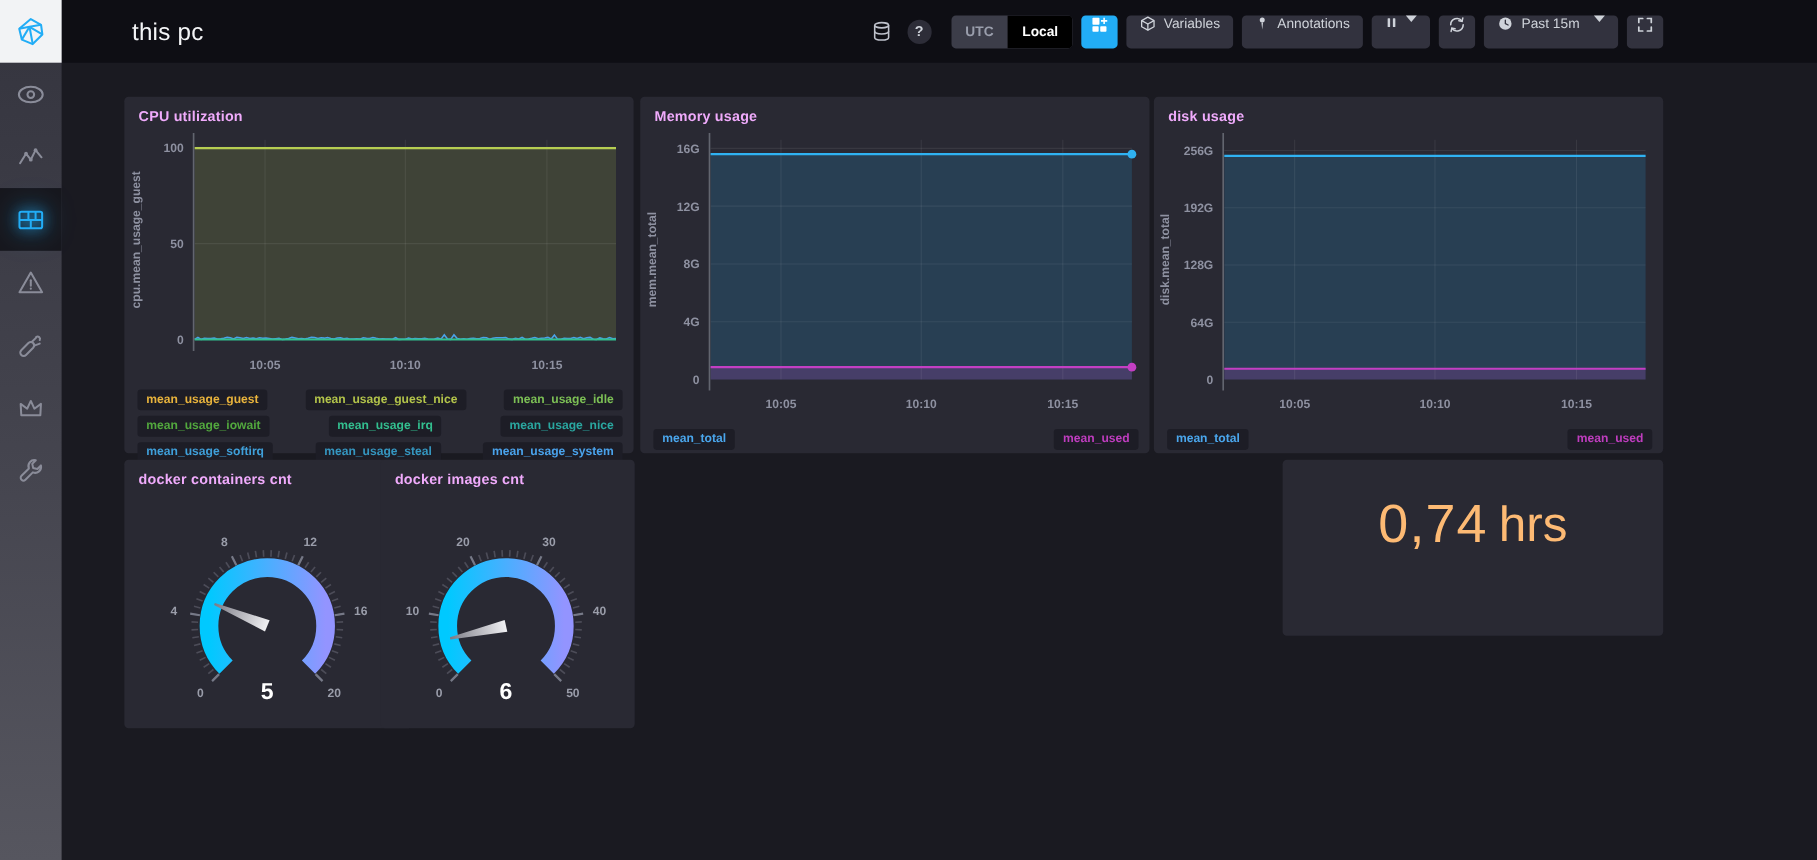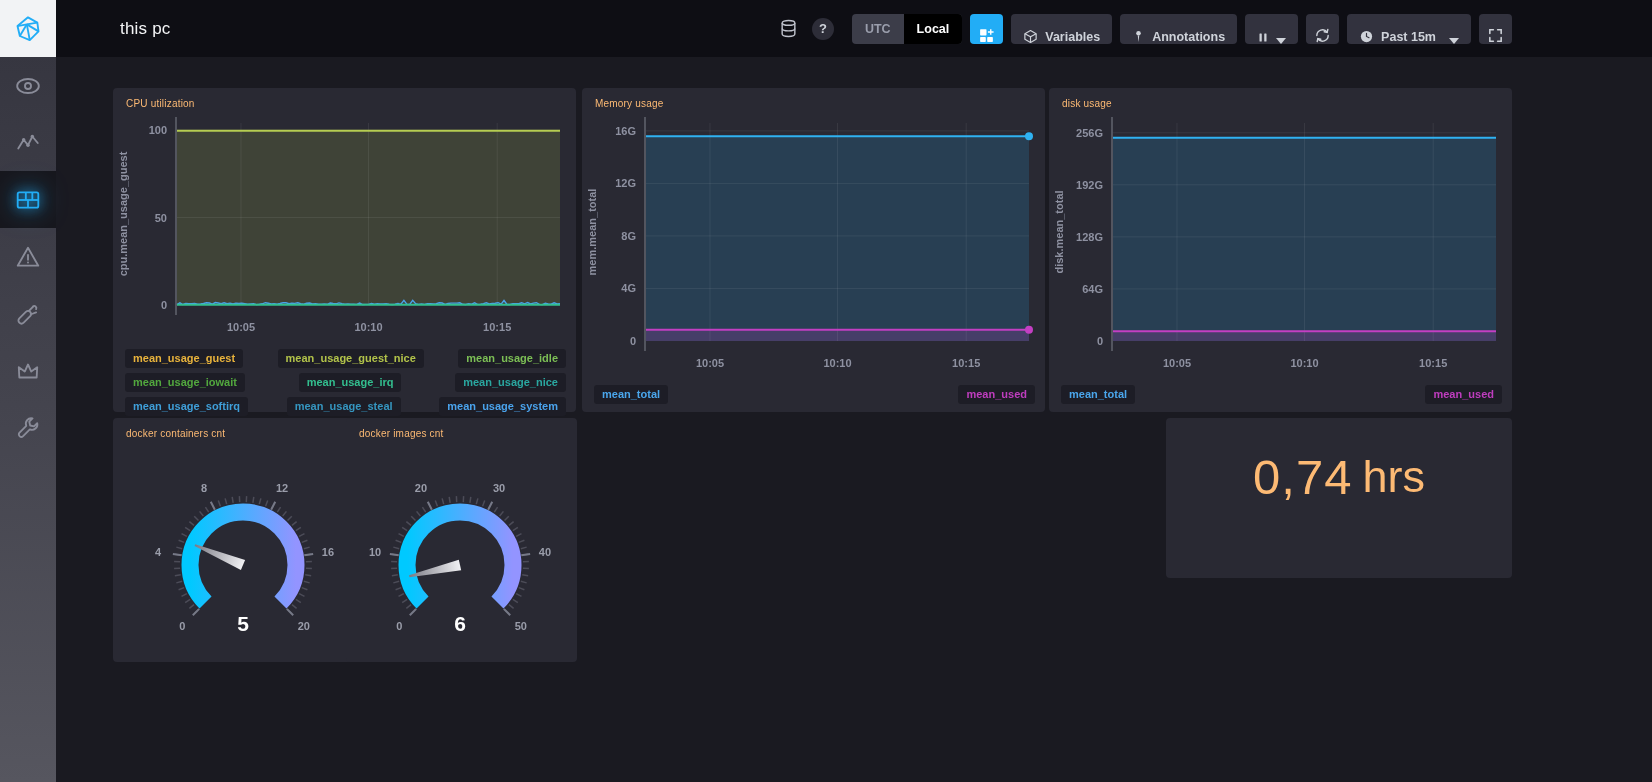--- a/index.html
+++ b/index.html
@@ -27,48 +27,48 @@
   .nav-item.active {
     background:#17171d;
     color:#22ADF6;
   }
   .nav-item.active svg { filter:drop-shadow(0 0 6px rgba(34,173,246,.9)) drop-shadow(0 0 12px rgba(34,173,246,.55)); }
   
   .header {
     position:absolute; left:56px; top:0; width:1596px; height:57px;
     background:#0e0e14; display:flex; align-items:center; z-index:20;
   }
-  .page-title { color:#f4f5f7; font-size:17px; margin-left:64px; font-weight:400; letter-spacing:.2px; }
+  .page-title { color:#f4f5f7; font-size:22px; margin-left:64px; font-weight:400; letter-spacing:.2px; }
   .header-right { margin-left:auto; margin-right:140px; display:flex; align-items:center; gap:8px; }
   .icon-plain { color:#bfc2cc; display:flex; align-items:center; cursor:pointer; }
   .help-circle {
     width:22px; height:22px; border-radius:50%; background:#2d2d38; color:#cfd3da;
     font-size:13px; font-weight:bold; display:flex; align-items:center; justify-content:center; cursor:pointer;
   }
   .tz-toggle {
     display:flex; align-items:center; background:#3c3d49; border-radius:4px; height:30px; overflow:hidden;
     font-size:12.5px; font-weight:bold;text-align:center;
   }
   .tz-seg { padding:0 13px; height:30px; display:flex; align-items:center; cursor:pointer; }
   .tz-utc { color:#9a9eac; }
   .tz-local { color:#ffffff; background:#000000; }
   .btn {
     height:30px; background:#32323e; border-radius:4px; color:#cfd3da;
-    display:flex; align-items:flex-end; gap:7px; padding:0 12px;
-    font-size:12.5px; font-weight:bold; cursor:pointer; white-space:nowrap;
+    display:flex; align-items:flex-start; gap:7px; padding:0 12px;
+    font-size:12.5px; font-weight:normal; cursor:pointer; white-space:nowrap;
   }
   .btn.icon-only { padding:0 8px; }
   .btn-blue { background:#22ADF6; color:#fff; }
   .caret { display:inline-block; width:0; height:0; border-left:5px solid transparent; border-right:5px solid transparent; border-top:6px solid #cfd3da; }
   
   .panel {
     position:absolute; background:#292933; border-radius:4px;
   }
   .panel-title {
-    color:#fdba74; font-size:10px; font-weight:normal; padding:10px 0 0 13px; letter-spacing:.2px;
+    color:#f0abfc; font-size:13px; font-weight:bold; padding:10px 0 0 13px; letter-spacing:.2px;
   }
   .legend { display:flex; flex-wrap:wrap; gap:5px 20px; padding:4px 10px 0 12px;justify-content:space-between; }
   .legend-pill {
     background:#1d1d26; border-radius:3px; padding:3px 8px 4px 8px;
     font-size:11px; font-weight:bold; cursor:pointer; line-height:1.1;
   }
   .gauge-wrap { display:flex; justify-content:center; }
   .uptime-value-row {
     height:118px; display:flex; align-items:center; justify-content:center; gap:10px;
   }

